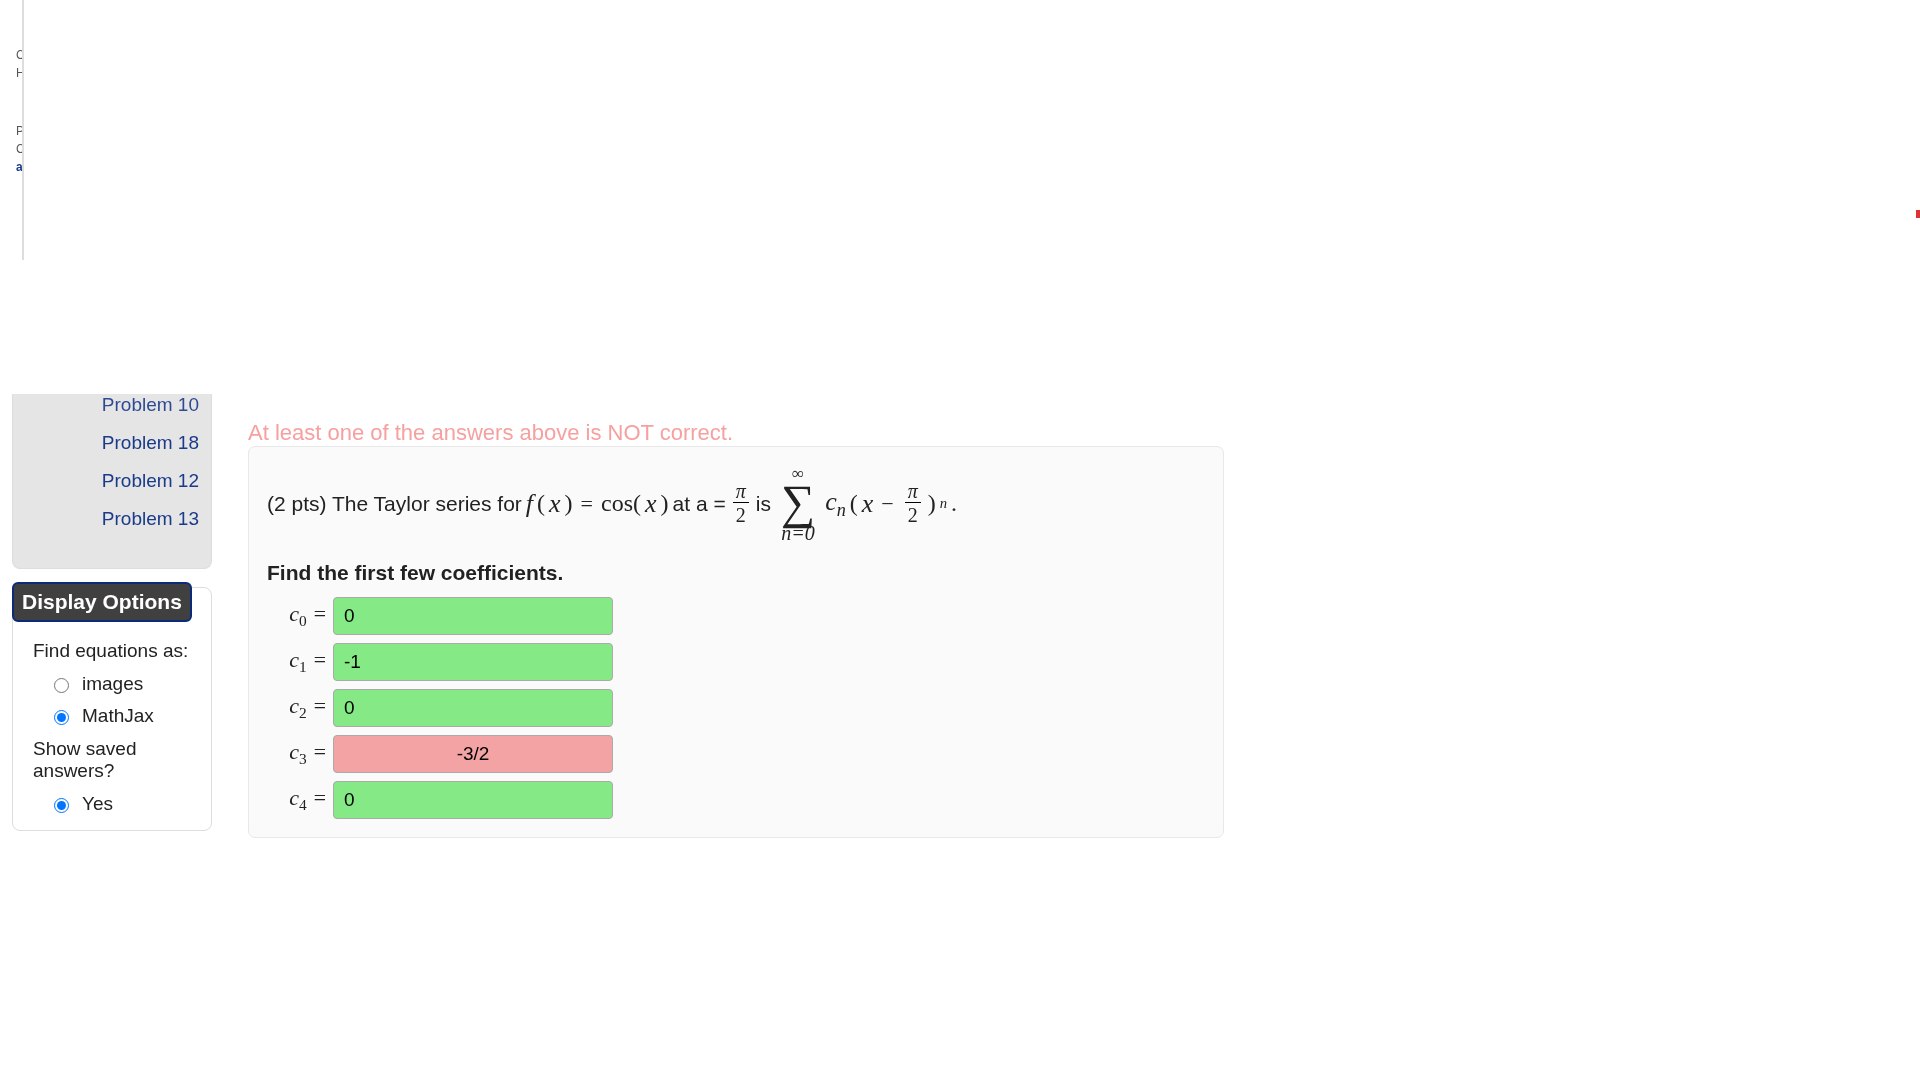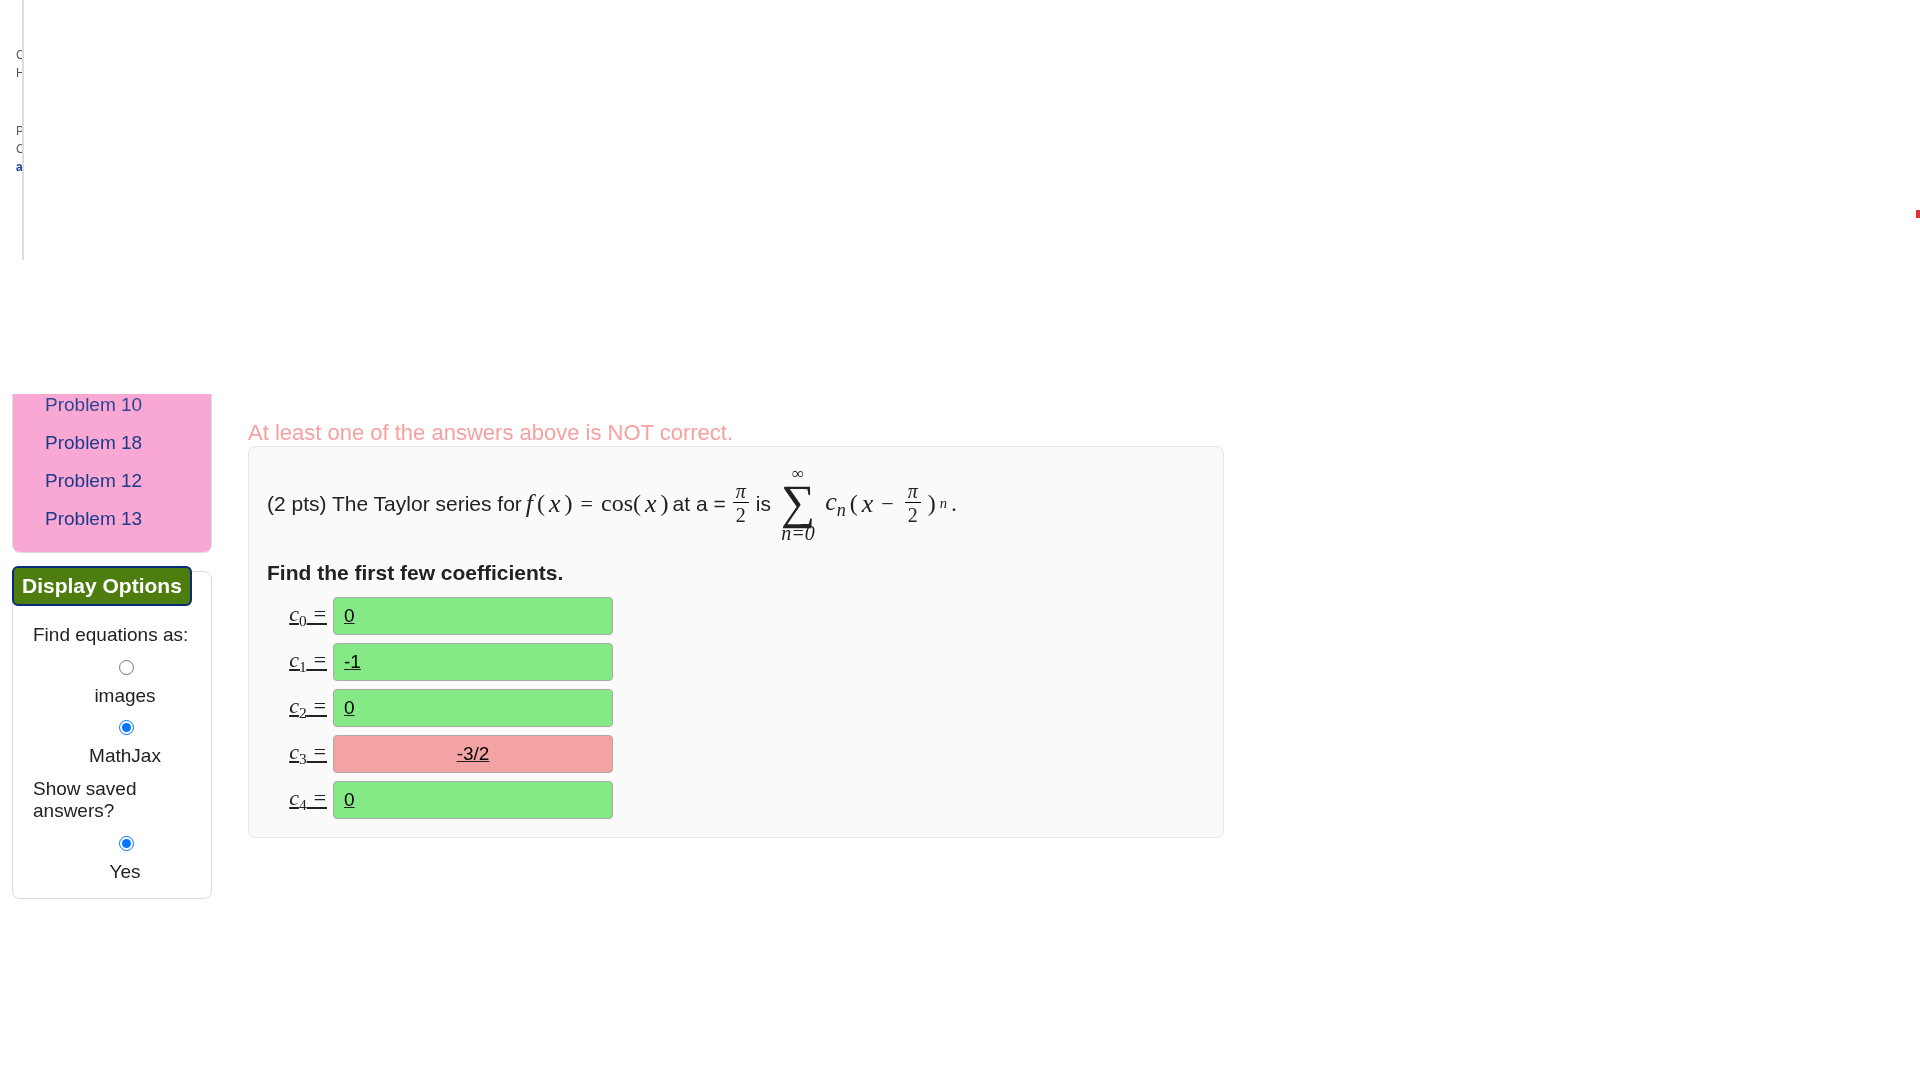--- a/index.html
+++ b/index.html
@@ -32,43 +32,44 @@
   .sidebar {
     position: absolute;
     left: 12px;
     top: 394px;
     width: 200px;
   }
   .problem-list {
     border: 1px solid #ddd;
     border-top: none;
     border-radius: 0 0 8px 8px;
-    padding: 6px 12px 14px 32px;
+    padding: 6px 12px 30px 32px;
     margin-bottom: 18px;
-    background: #f9a8d4;
+    background: #e5e5e5;
+    text-align: right;
   }
   .problem-list .nav-item {
     color: #1a3a8a;
     font-size: 19px;
     padding: 8px 0;
     cursor: pointer;
     white-space: nowrap;
   }
   .problem-list .nav-item.cutoff {
     margin-top: -14px;
     opacity: 0.9;
   }
   .display-options-box {
     border: 1px solid #ddd;
     border-radius: 8px;
     padding: 0 0 8px 0;
     background: #fff;
   }
   .display-options-header {
-    background: #4d7c0f;
+    background: #404040;
     color: #fff;
     font-size: 21px;
     font-weight: bold;
     padding: 6px 8px;
     border-radius: 6px;
     display: inline-block;
     margin: -6px 0 10px -1px;
     border: 2px solid #0a2a7a;
   }
   .option-section {
@@ -77,21 +78,20 @@
     color: #222;
   }
   .option-section .label-line {
     padding: 6px 0;
   }
   .option-section .radio-line {
     padding: 5px 0 5px 16px;
     display: flex;
     align-items: center;
     gap: 10px;
-    flex-direction: column;
   }
   .option-section input[type="radio"] {
     width: 15px;
     height: 15px;
   }
   .main {
     position: absolute;
     left: 248px;
     top: 420px;
     width: 1000px;
@@ -117,21 +117,20 @@
     gap: 4px;
   }
   .instruction {
     margin-bottom: 12px;
     font-weight: bold;
   }
   .coeff-row {
     display: flex;
     align-items: center;
     margin-bottom: 8px;
-    text-decoration: underline;
   }
   .coeff-label {
     width: 66px;
     font-family: 'Times New Roman', serif;
     font-style: italic;
     font-size: 22px;
     text-align: right;
     padding-right: 6px;
   }
   .coeff-label .sub {

